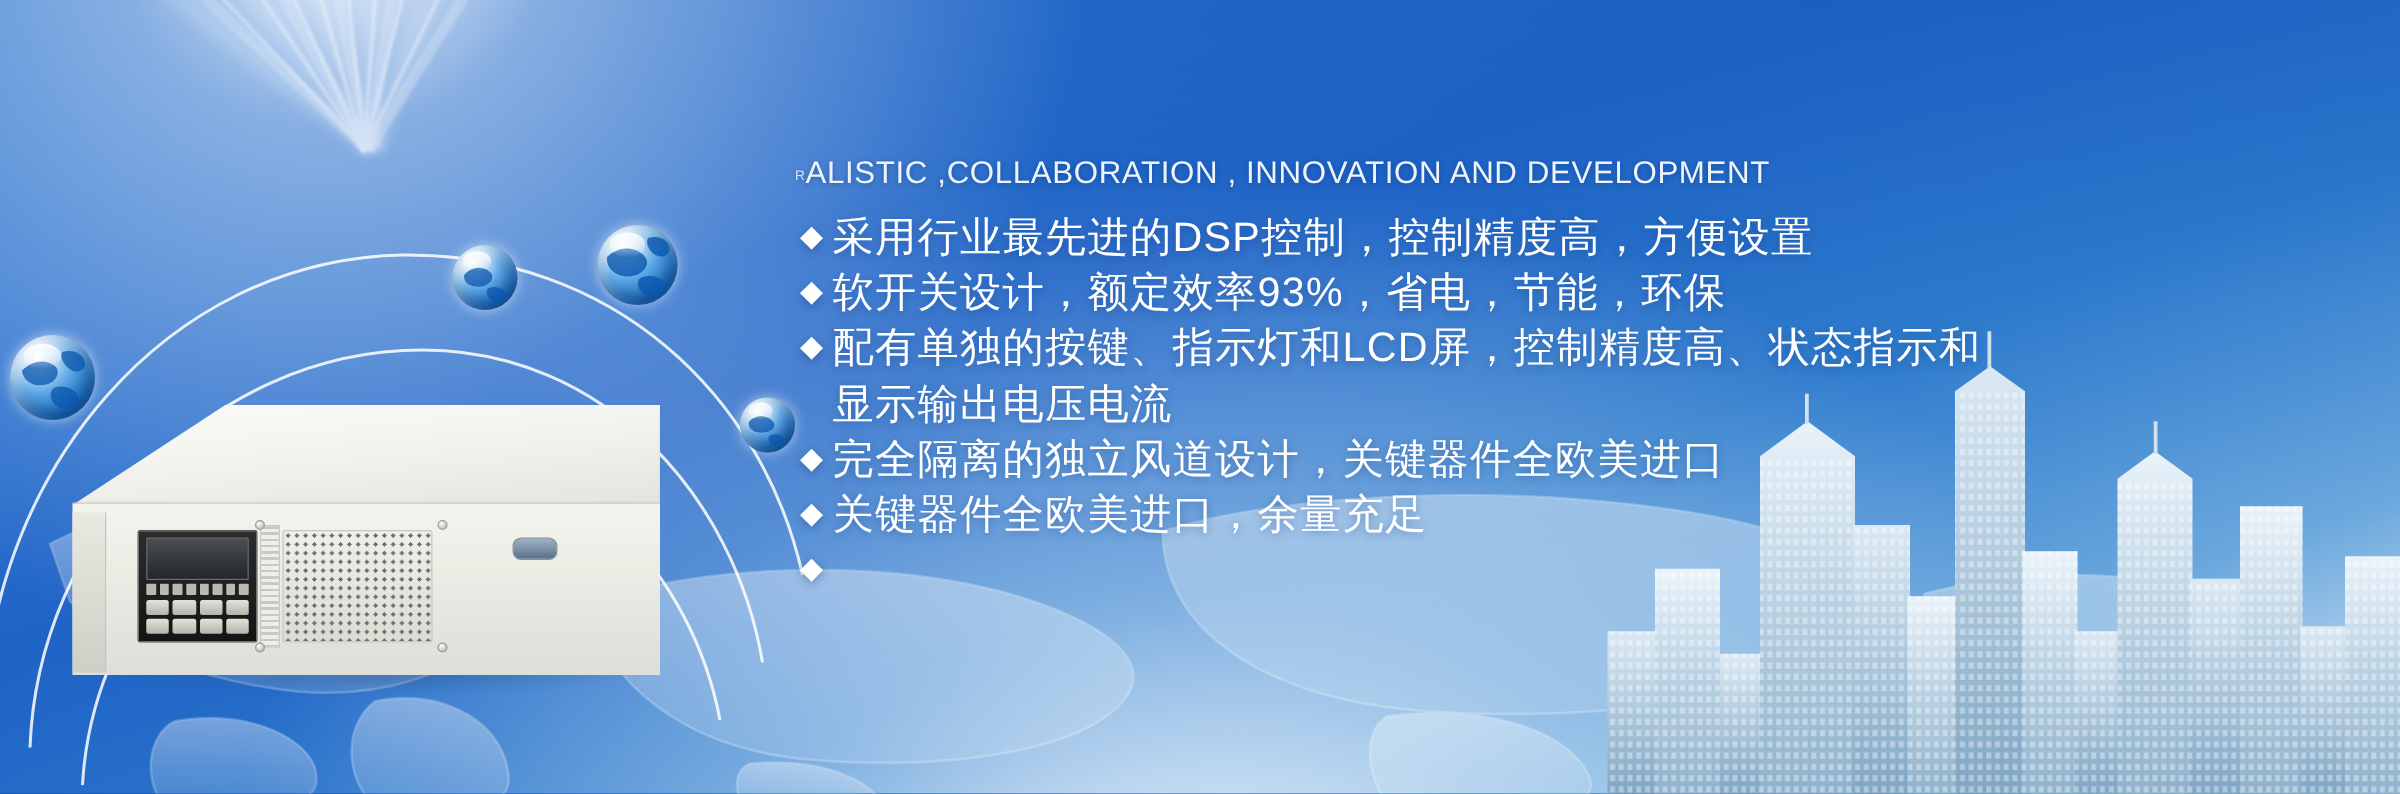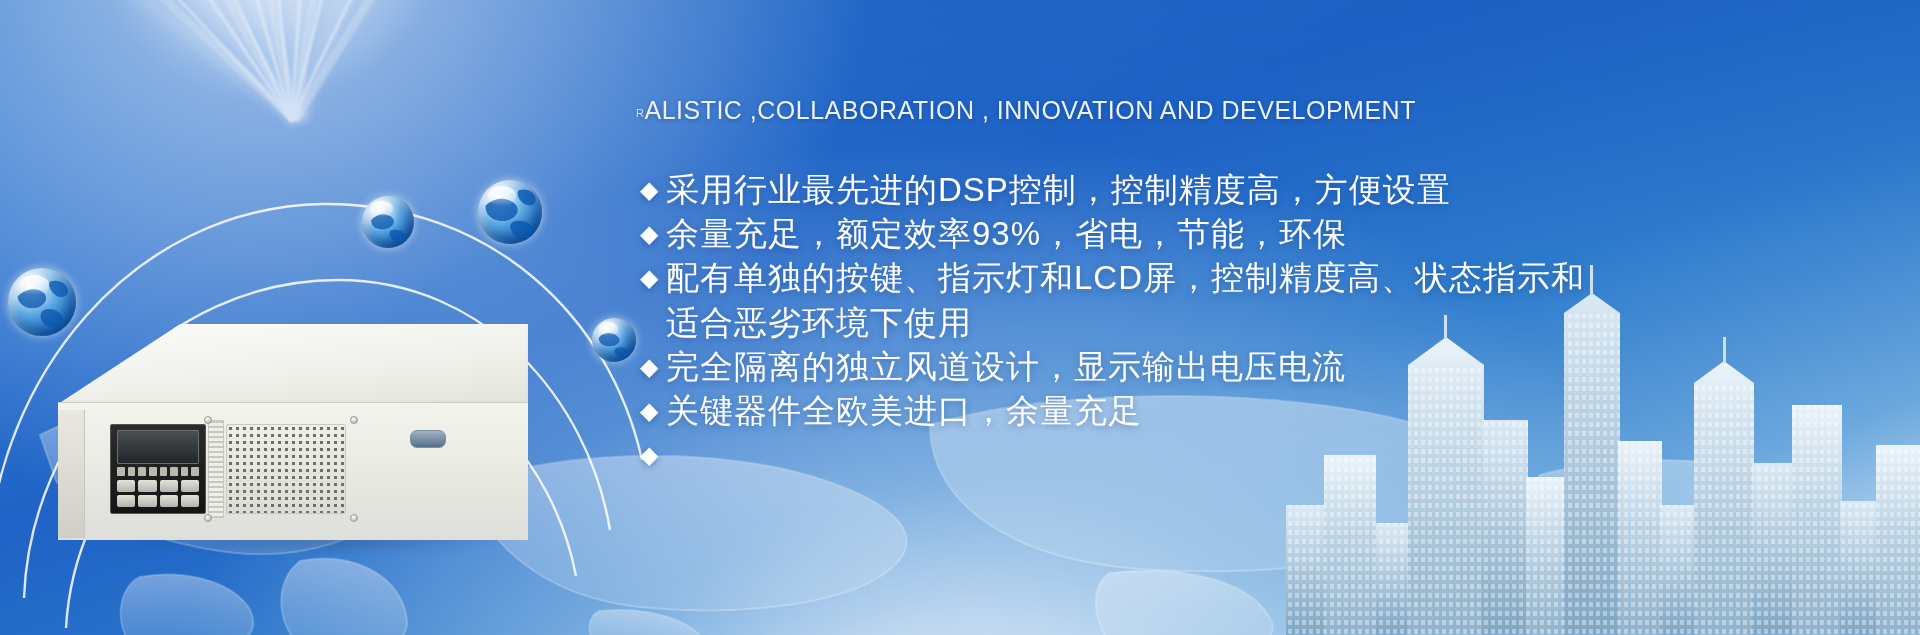--- a/index.html
+++ b/index.html
@@ -129,21 +129,21 @@
 
   
   .content{ position:absolute; left:0; top:0; width:1920px; height:635px;}
   .headline{
     position:absolute; left:632px; top:18px;
     font-size:70px; font-weight:bold; color:#ffffff; letter-spacing:2px;
     line-height:1.12; white-space:nowrap;
     text-shadow:0 2px 10px rgba(12,52,120,.45);
   }
   .subhead{
-    position:absolute; left:636px; top:96px;
+    position:absolute; left:636px; top:124px;
     font-size:25px; color:#eef4fc; letter-spacing:.5px; white-space:nowrap;
     text-shadow:0 1px 4px rgba(12,52,120,.45);
   }
   .subhead .lead{ font-size:11px; vertical-align:2px; opacity:.85;}
 
   .bullets{ position:absolute; left:640px; top:168px; width:1260px;}
   .bullet{
     display:flex; align-items:flex-start;
     font-size:33px; color:#ffffff; line-height:1.34;
     letter-spacing:1px; white-space:nowrap;
@@ -360,36 +360,36 @@
 
     <div class="bullets">
 
       <div class="bullet">
         <span class="mark">◆</span>
         <span class="txt">采用行业最先进的DSP控制，控制精度高，方便设置</span>
       </div>
 
       <div class="bullet">
         <span class="mark">◆</span>
-        <span class="txt">余量充足，额定效率93%，省电，节能，环保</span>
+        <span class="txt">软开关设计，额定效率93%，省电，节能，环保</span>
       </div>
 
       <div class="bullet">
         <span class="mark">◆</span>
         <span class="txt">配有单独的按键、指示灯和LCD屏，控制精度高、状态指示和</span>
       </div>
 
       <div class="bullet cont">
         <span class="mark">◆</span>
-        <span class="txt">适合恶劣环境下使用</span>
-      </div>
-
-      <div class="bullet">
-        <span class="mark">◆</span>
-        <span class="txt">完全隔离的独立风道设计，显示输出电压电流</span>
+        <span class="txt">显示输出电压电流</span>
+      </div>
+
+      <div class="bullet">
+        <span class="mark">◆</span>
+        <span class="txt">完全隔离的独立风道设计，关键器件全欧美进口</span>
       </div>
 
       <div class="bullet">
         <span class="mark">◆</span>
         <span class="txt">关键器件全欧美进口，余量充足</span>
       </div>
 
       <div class="bullet">
         <span class="mark">◆</span>
       </div>

